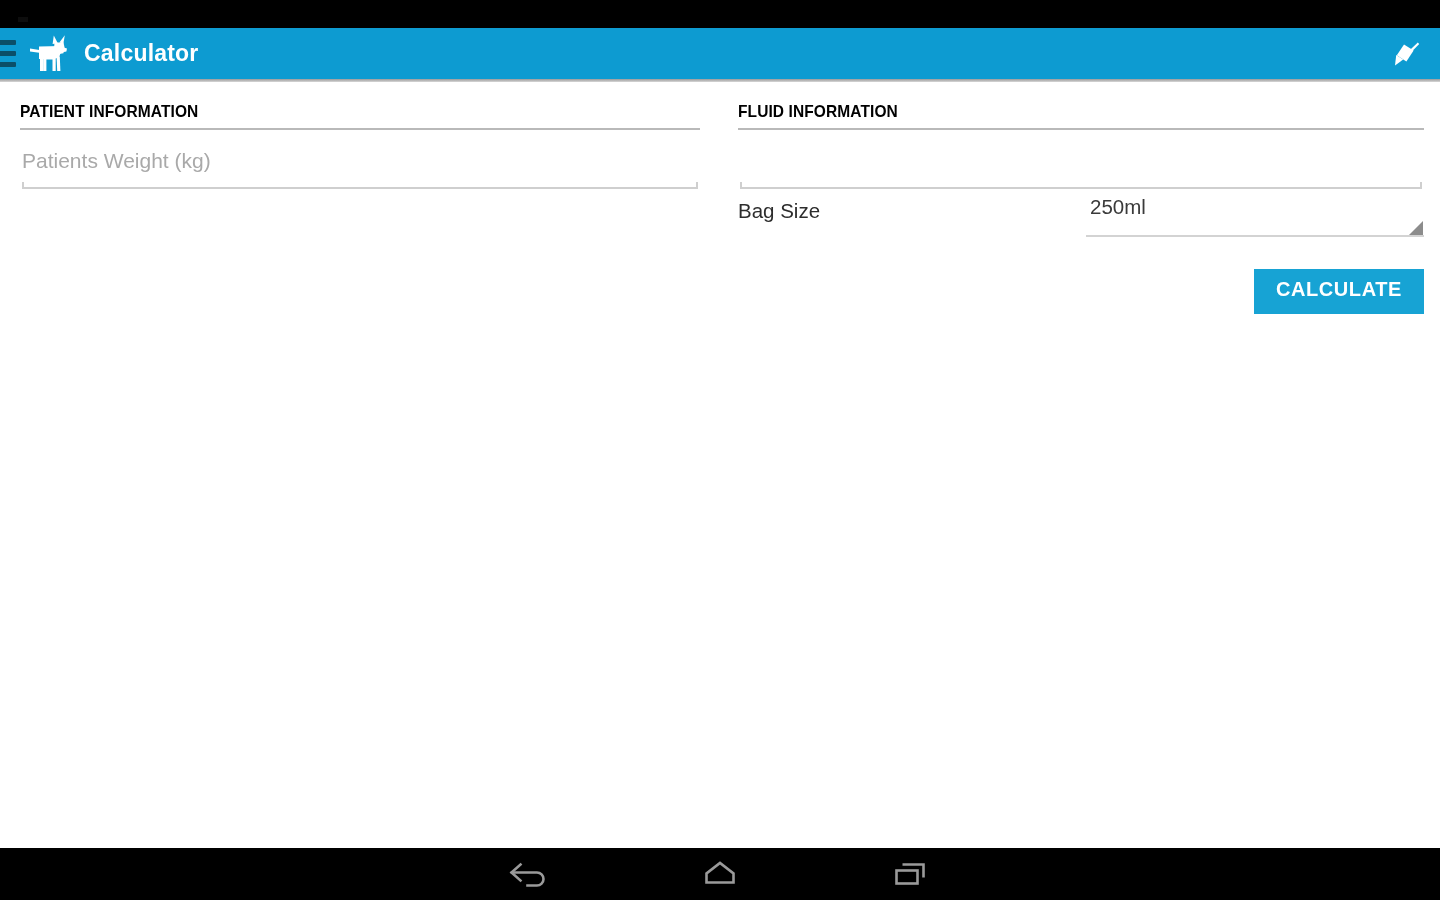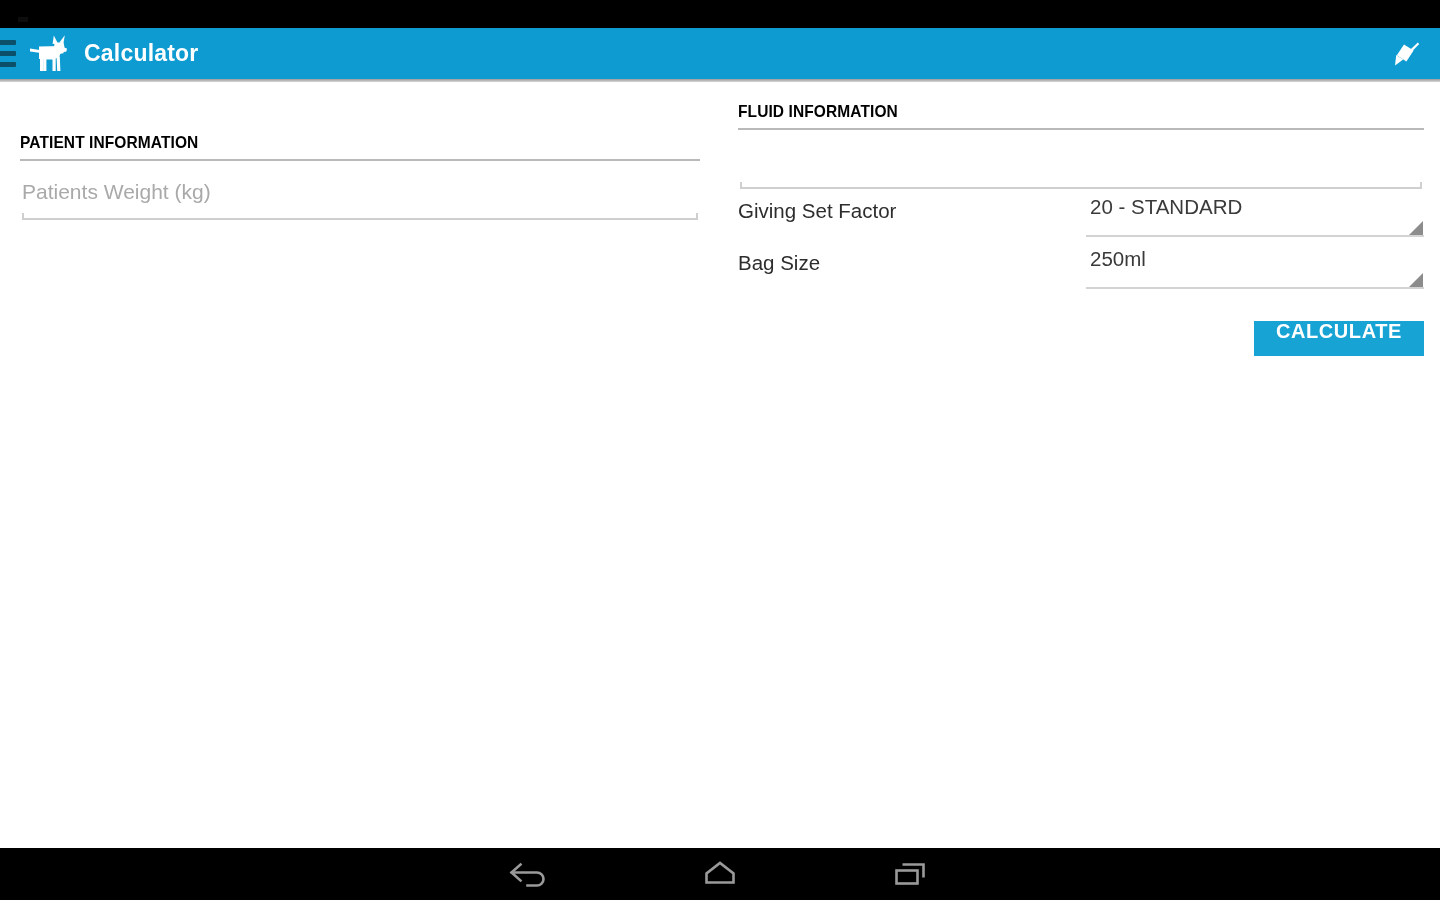--- a/index.html
+++ b/index.html
@@ -109,21 +109,21 @@
   
   #content {
     position: absolute;
     top: 82px; left: 0;
     width: 1440px;
     height: 766px;
     background: #ffffff;
   }
 
   .column { position: absolute; top: 0; }
-  #left-column  { left: 20px;  width: 680px; margin-top: 31px; }
+  #left-column  { left: 20px;  width: 680px; }
   #right-column { left: 738px; width: 686px; }
 
   .section-title {
     font-size: 16.5px;
     font-weight: bold;
     color: #000000;
     letter-spacing: 0.1px;
     padding-top: 20px;
     padding-bottom: 7px;
     transform: scaleX(0.94);
@@ -218,21 +218,21 @@
     display: flex;
     justify-content: flex-end;
   }
   .calculate-button {
     background: #17a3d4;
     color: #ffffff;
     font-size: 20px;
     font-weight: bold;
     letter-spacing: 0.6px;
     border: none;
-    padding: 0 22px 15px 22px;
+    padding: 10px 22px 15px 22px;
     cursor: pointer;
     font-family: "Liberation Sans", sans-serif;
     line-height: 1;
   }
 
   
   #nav-bar {
     position: absolute;
     bottom: 0; left: 0;
     width: 1440px;
@@ -332,28 +332,20 @@
     <div class="column" id="right-column">
       <div class="section-title">FLUID INFORMATION</div>
       <div class="section-divider"></div>
 
       <div class="edit-text">
         <div class="tick-left"></div>
         <div class="underline"></div>
         <div class="tick-right"></div>
       </div>
 
-      <div class="spinner-row">
-        <div class="spinner-label">Giving Set Factor</div>
-        <div class="spinner-control">
-          <div class="spinner-value">20 - STANDARD</div>
-          <div class="spinner-underline"></div>
-          <div class="spinner-arrow"></div>
-        </div>
-      </div>
 
       <div class="spinner-row">
         <div class="spinner-label">Bag Size</div>
         <div class="spinner-control">
           <div class="spinner-value">250ml</div>
           <div class="spinner-underline"></div>
           <div class="spinner-arrow"></div>
         </div>
       </div>
 

